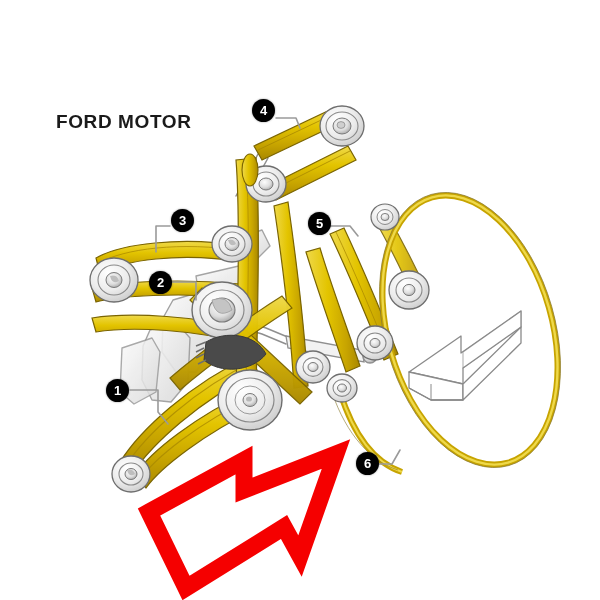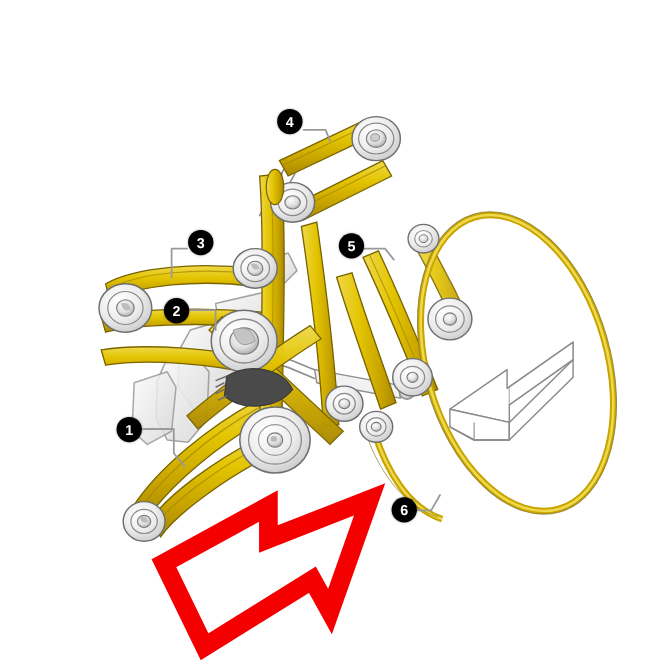--- a/index.html
+++ b/index.html
@@ -274,20 +274,21 @@
       <path d="M276 118 L 296 118 L 300 128"></path>
       <path d="M330 226 L 350 226 L 358 236"></path>
       <path d="M378 464 L 392 464 L 400 450"></path>
     </g>
 
     <g>
       <path d="M149 512 L 244 460 L 244 490 L 336 454 L 300 556 L 284 527 L 186 588 Z" fill="#ffffff" stroke="#F50000" stroke-width="17" stroke-linejoin="miter"></path>
     </g>
   </svg>
 
+  <div class="title-text">FORD MOTOR</div>
 
   <div class="callout" style="left:106px; top:379px;">
     <span>1</span>
   </div>
   <div class="callout" style="left:149px; top:271px;">
     <span>2</span>
   </div>
   <div class="callout" style="left:171px; top:209px;">
     <span>3</span>
   </div>

